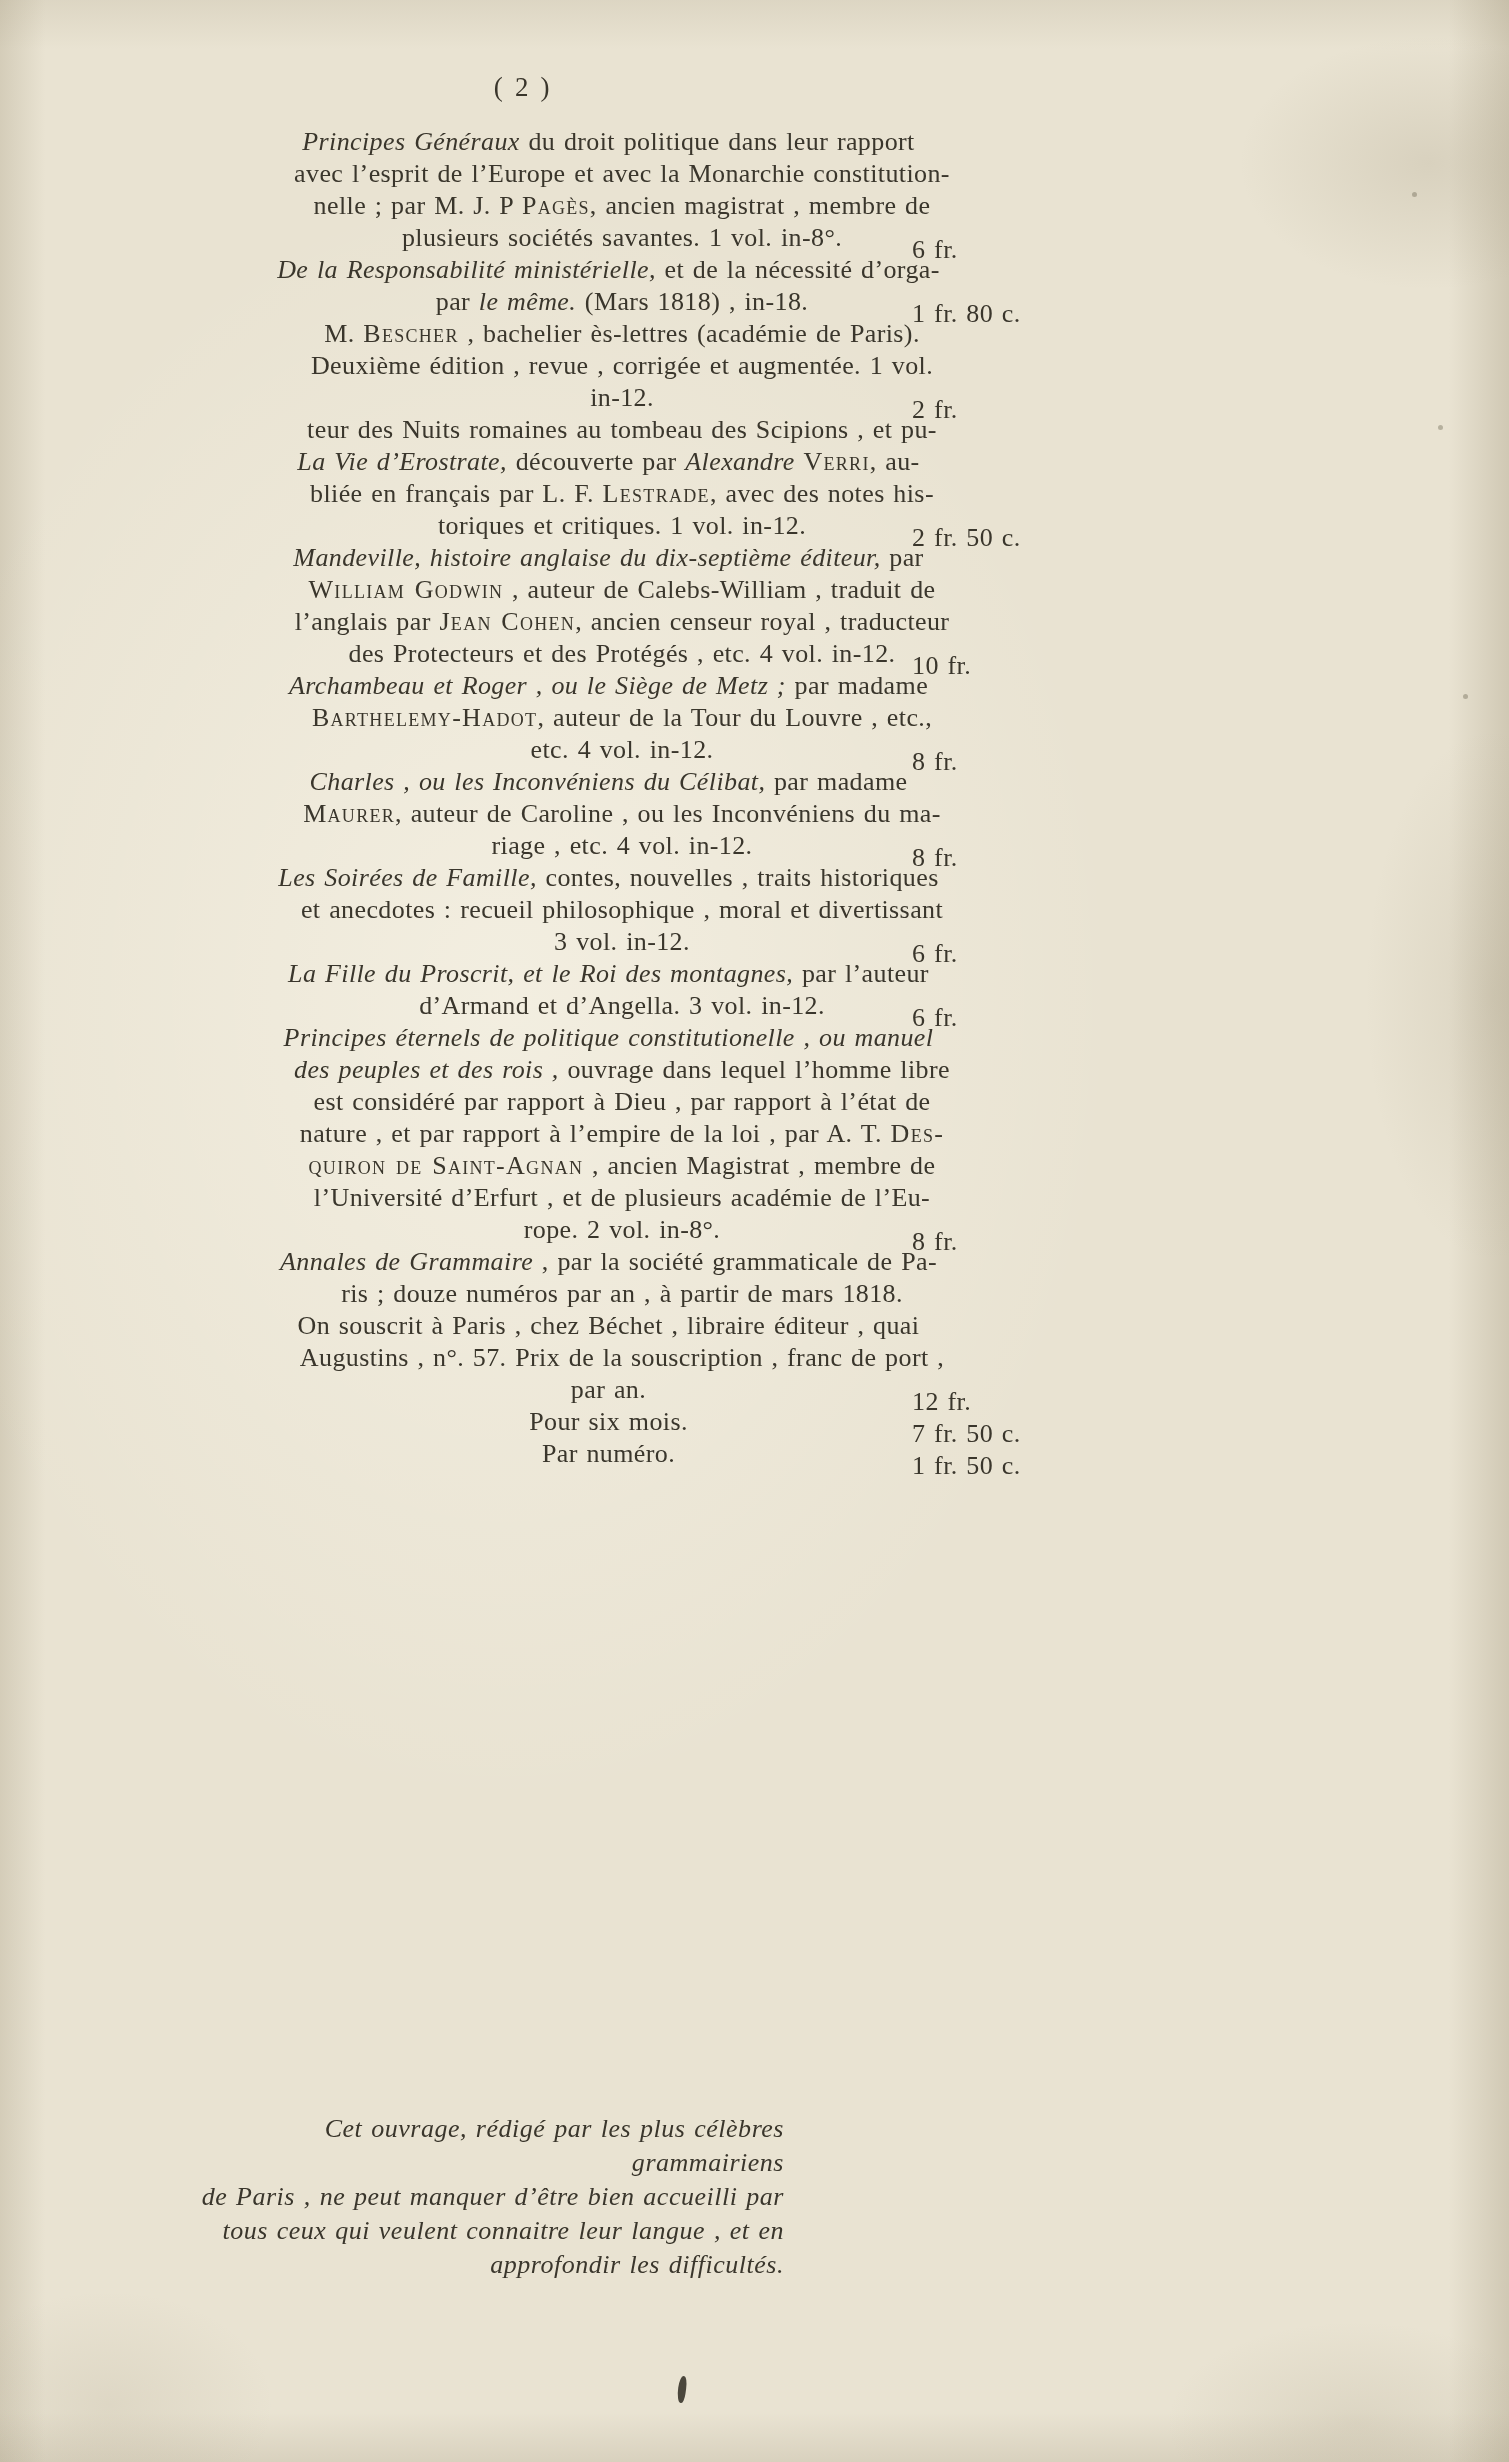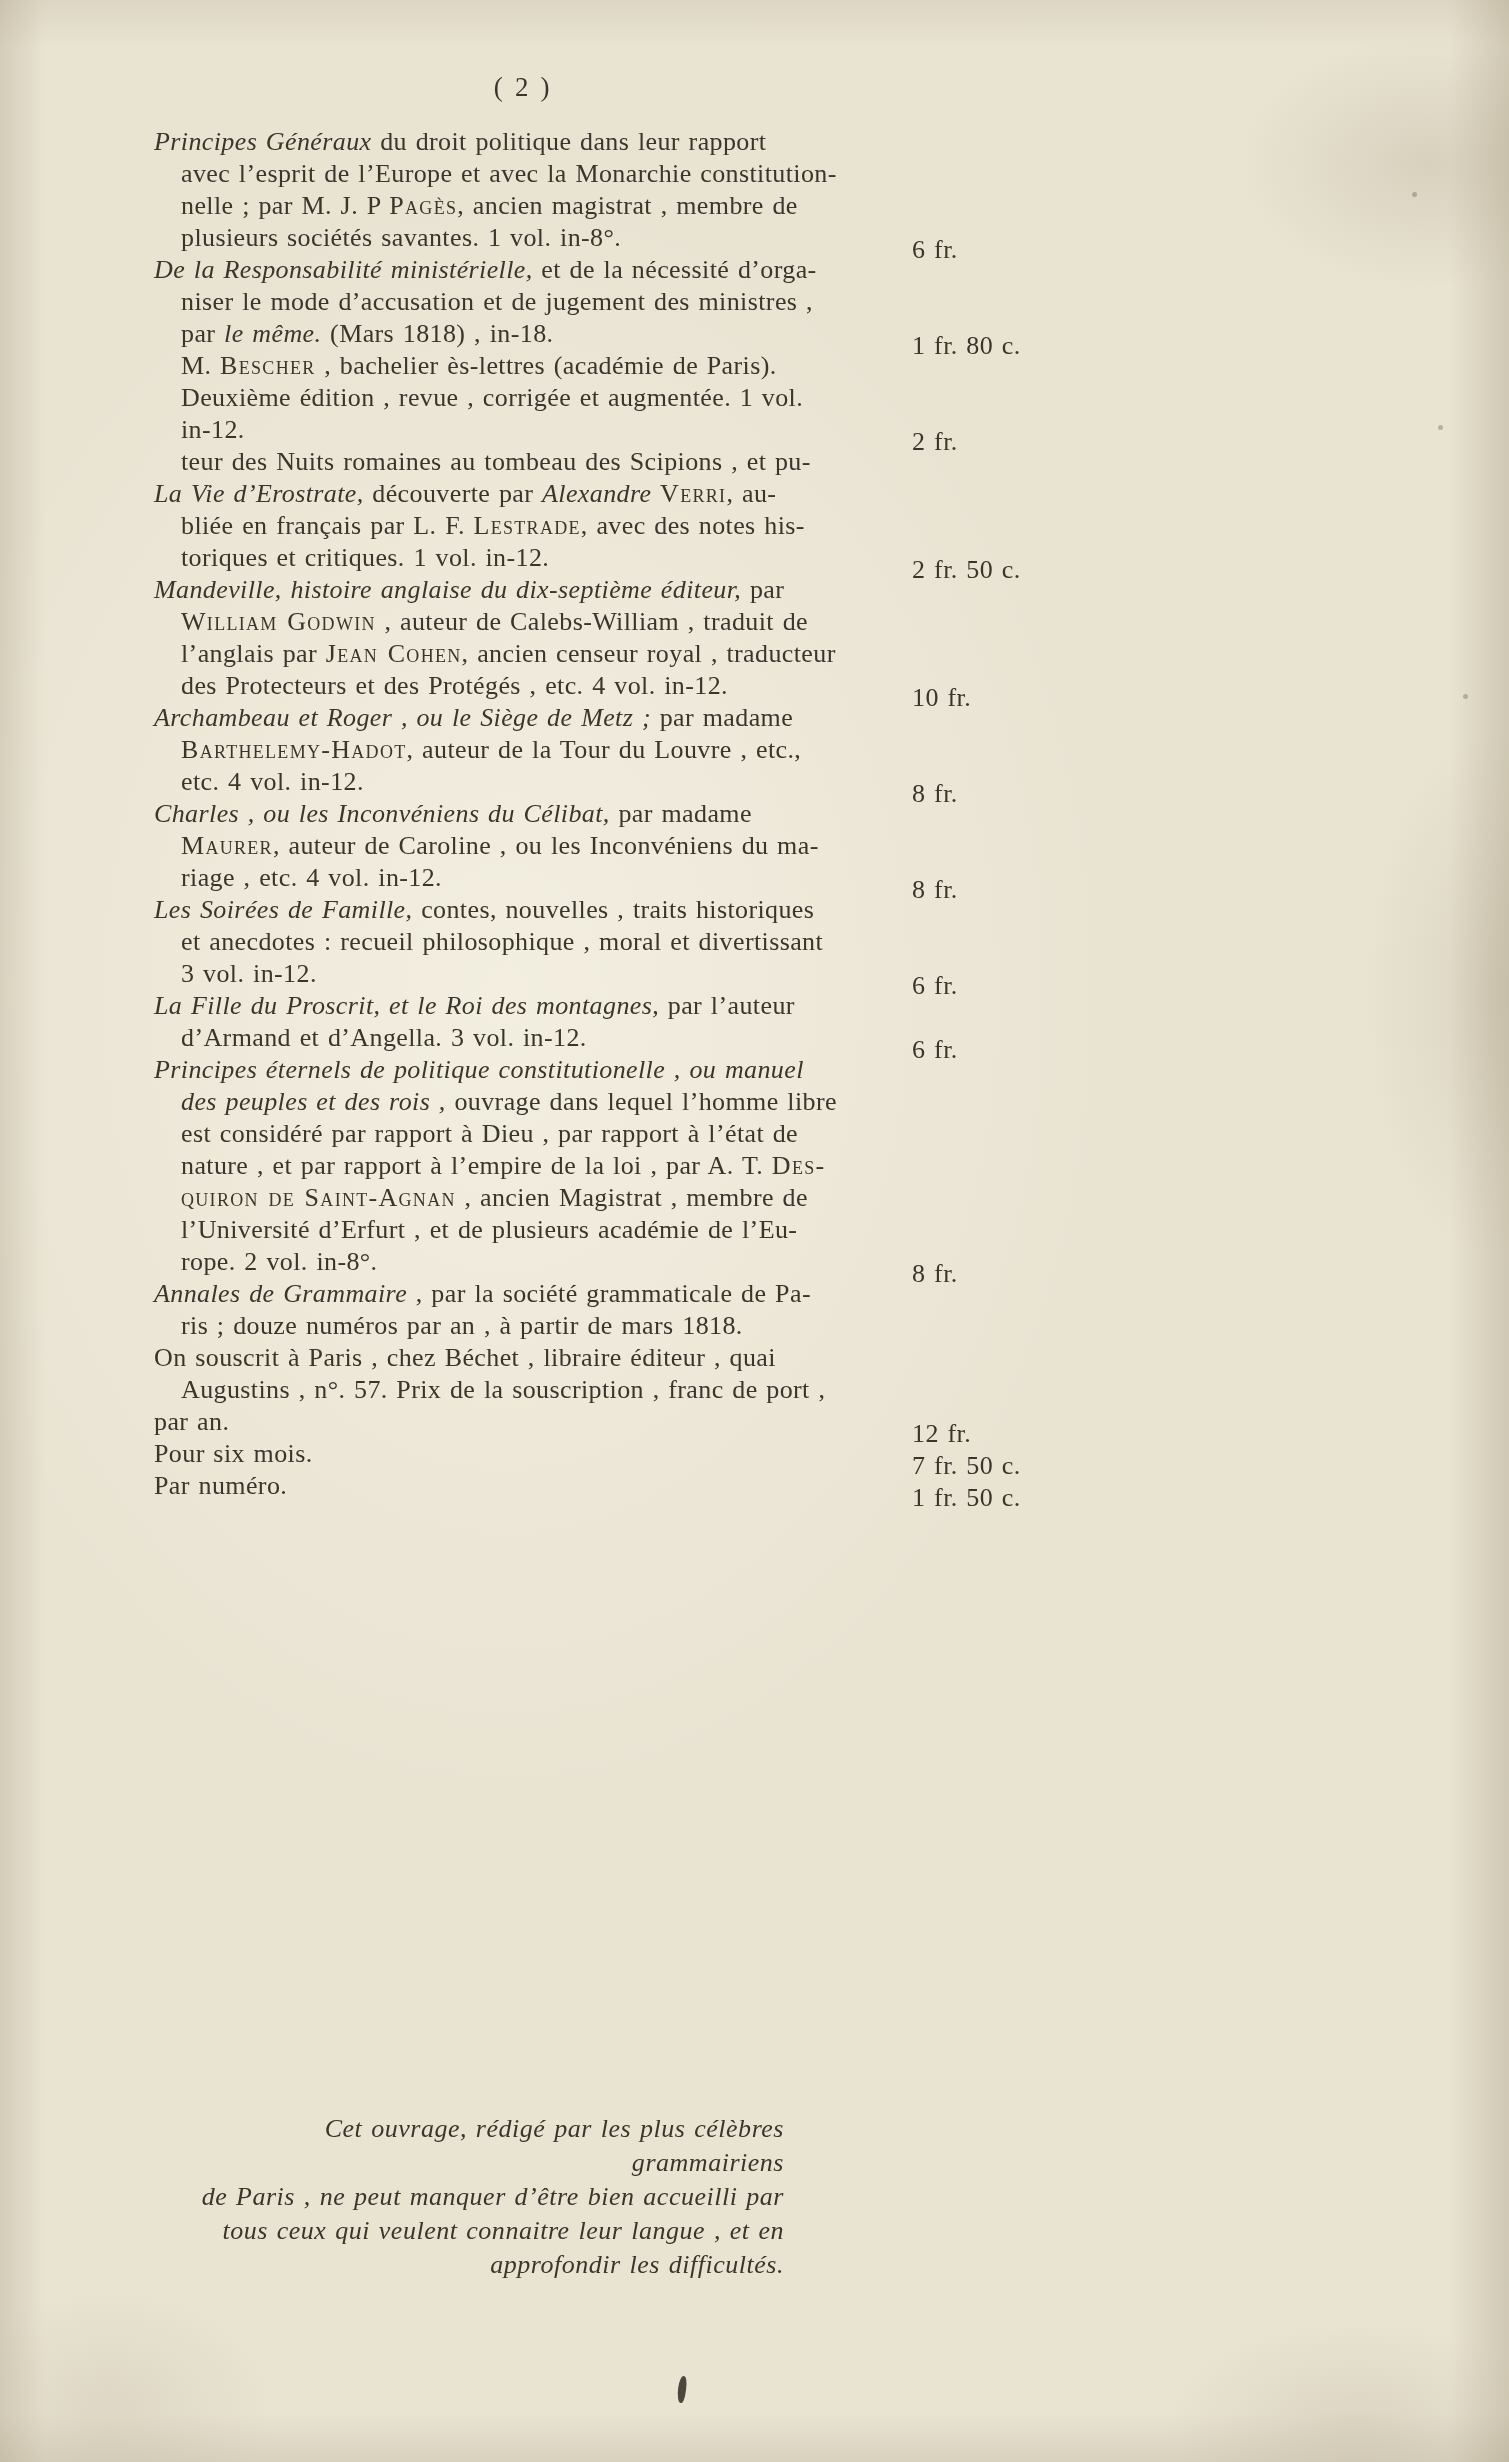--- a/index.html
+++ b/index.html
@@ -24,21 +24,21 @@
   }
   .page-number {
     position: absolute; left: 523px; top: 72px;
     transform: translateX(-50%);
     font-size: 27px; letter-spacing: 2.7px;
     white-space: nowrap;
   }
   .entries {
     position: absolute; left: 154px; top: 126px; width: 909px;
     font-size: 26px; line-height: 32px;
-    letter-spacing: 0.015em; word-spacing: 1.8px;
+    letter-spacing: 0.015em; word-spacing: 1.8px; text-align: center;
   }
   .entry { position: relative; }
   .line { position: relative; white-space: nowrap; }
   .line.ind { padding-left: 27px; }
   .i  { font-style: italic; }
   .sc { font-variant: small-caps; letter-spacing: 0.05em; }
   .price {
     position: absolute; left: 758px; top: 12px;
     white-space: nowrap; font-style: normal;
   }
@@ -70,21 +70,20 @@
   <div class="page-number">( 2 )</div>
   <div class="entries">
       <div class="entry">
         <div class="line"><span class="i">Principes Généraux</span><span class="r"> du droit politique dans leur rapport</span></div>
         <div class="line ind"><span class="r">avec l’esprit de l’Europe et avec la Monarchie constitution-</span></div>
         <div class="line ind"><span class="r">nelle ; par M. J. P </span><span class="sc">Pagès</span><span class="r">, ancien magistrat , membre de</span></div>
         <div class="line ind"><span class="r">plusieurs sociétés savantes. 1 vol. in-8°.</span><span class="price">6 fr.</span></div>
       </div>
       <div class="entry">
         <div class="line"><span class="i">De la Responsabilité ministérielle,</span><span class="r"> et de la nécessité d’orga-</span></div>
-        <div class="line ind"><span class="r">niser le mode d’accusation et de jugement des ministres ,</span></div>
         <div class="line ind"><span class="r">par </span><span class="i">le même.</span><span class="r"> (Mars 1818) , in-18.</span><span class="price">1 fr. 80 c.</span></div>
       </div>
       <div class="entry">
         <div class="line ind"><span class="r">M. </span><span class="sc">Bescher</span><span class="r"> , bachelier ès-lettres (académie de Paris).</span></div>
         <div class="line ind"><span class="r">Deuxième édition , revue , corrigée et augmentée. 1 vol.</span></div>
         <div class="line ind"><span class="r">in-12.</span><span class="price">2 fr.</span></div>
       </div>
       <div class="entry">
         <div class="line ind"><span class="r">teur des Nuits romaines au tombeau des Scipions , et pu-</span></div>
         <div class="line"><span class="i">La Vie d’Erostrate,</span><span class="r"> découverte par </span><span class="i">Alexandre</span><span class="r"> </span><span class="sc">Verri</span><span class="r">, au-</span></div>

